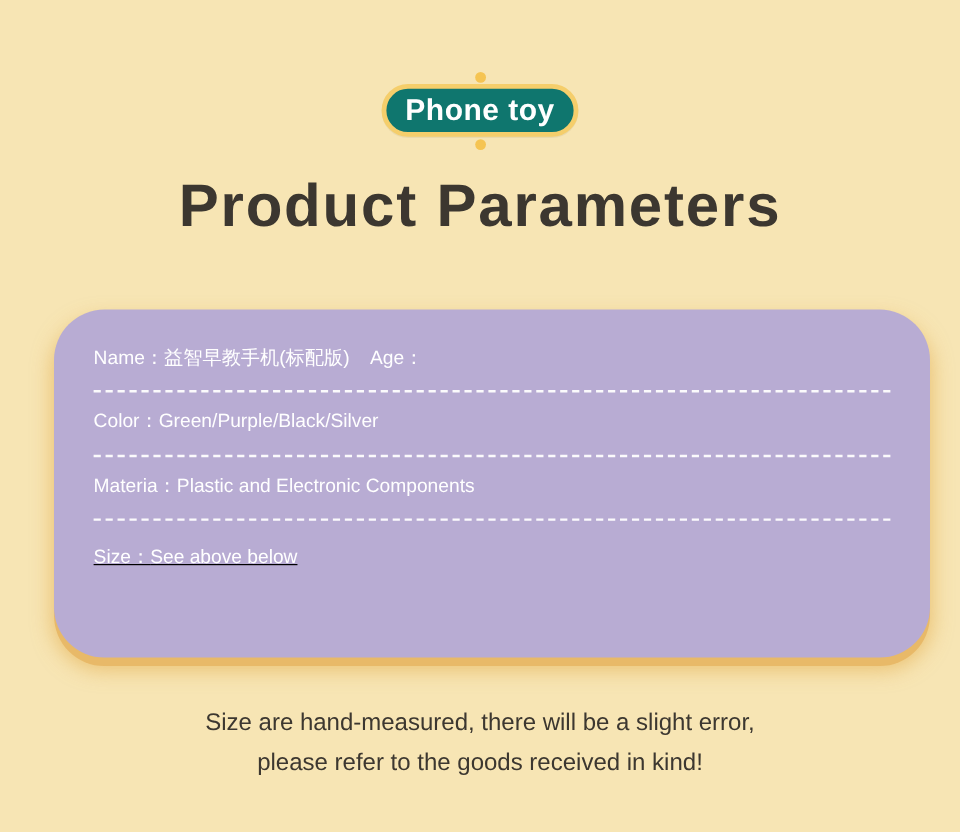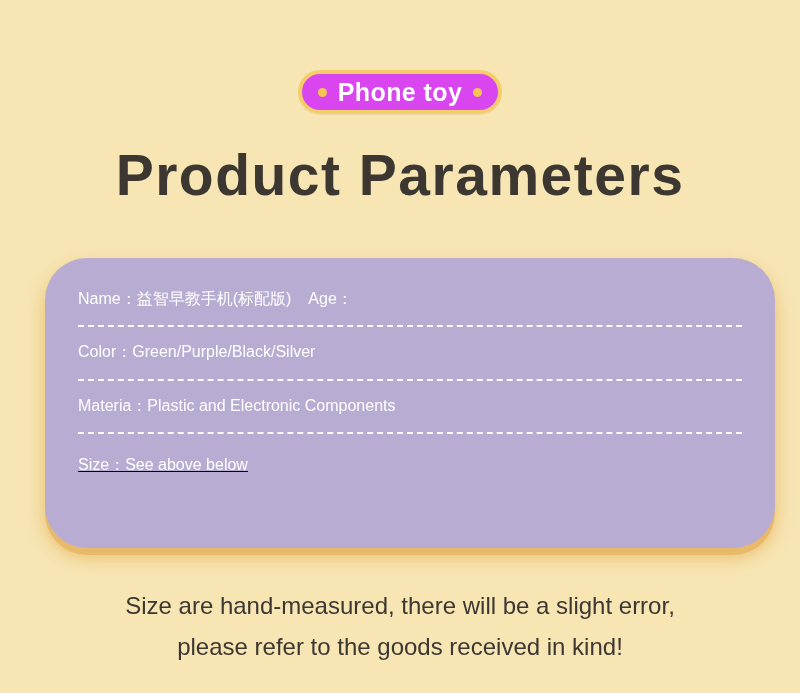--- a/index.html
+++ b/index.html
@@ -26,24 +26,25 @@
     justify-content: center;
   }
 
   .badge {
     display: flex;
     align-items: center;
     justify-content: center;
     gap: 11px;
     height: 44px;
     padding: 0 16px;
-    background: #d946ef;
+    background: #0f766e;
     border: 4px solid #F5CE6B;
     border-radius: 999px;
     box-shadow: 0 1px 0 rgba(0,0,0,0.05);
+    flex-direction: column;
   }
 
   .badge-dot {
     width: 9px;
     height: 9px;
     border-radius: 50%;
     background: #F5C452;
     flex: 0 0 auto;
   }
 
@@ -57,21 +58,21 @@
   }
 
   
   .page-title {
     position: absolute;
     top: 143px;
     left: 0;
     width: 800px;
     text-align: center;
     color: #3C3730;
-    font-size: 57px;
+    font-size: 50px;
     font-weight: bold;
     letter-spacing: 1.5px;
     line-height: 1.15;
     white-space: nowrap;
   }
 
   
   .param-card {
     position: absolute;
     left: 45px;
@@ -118,21 +119,21 @@
   .row-block.mid { padding-top: 10px; }
 
   
   .footer {
     position: absolute;
     top: 585px;
     left: 0;
     width: 800px;
     text-align: center;
     color: #3C3730;
-    font-size: 24px;
+    font-size: 20px;
     line-height: 1.72;
   }
   .footer-line { white-space: nowrap; }
 </style>
 </head>
 <body>
 
 <div class="badge-wrap">
   <div class="badge">
     <span class="badge-dot"></span>

